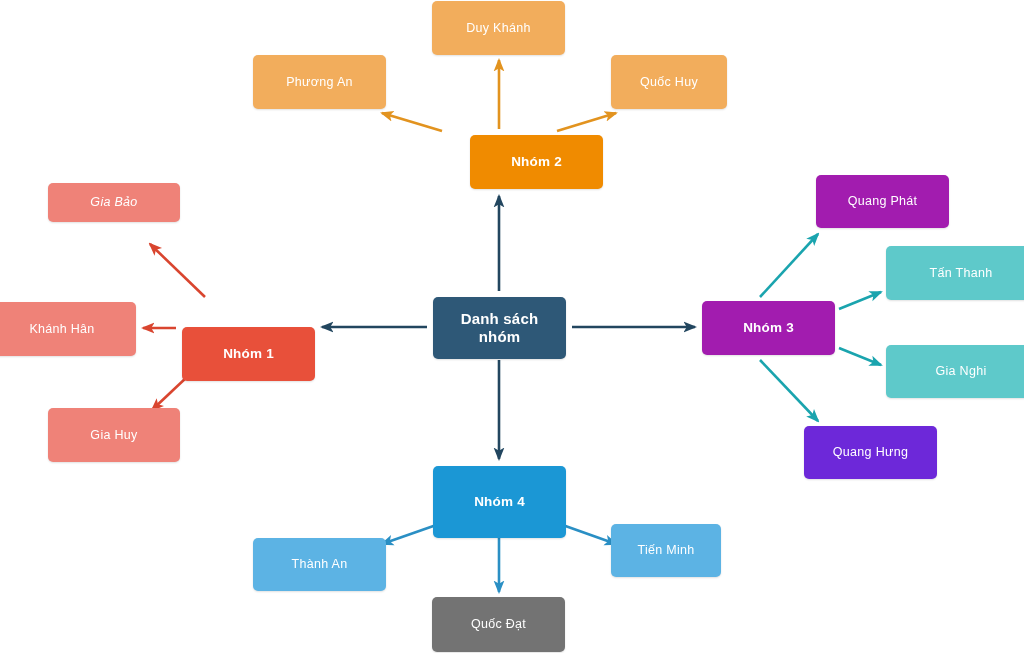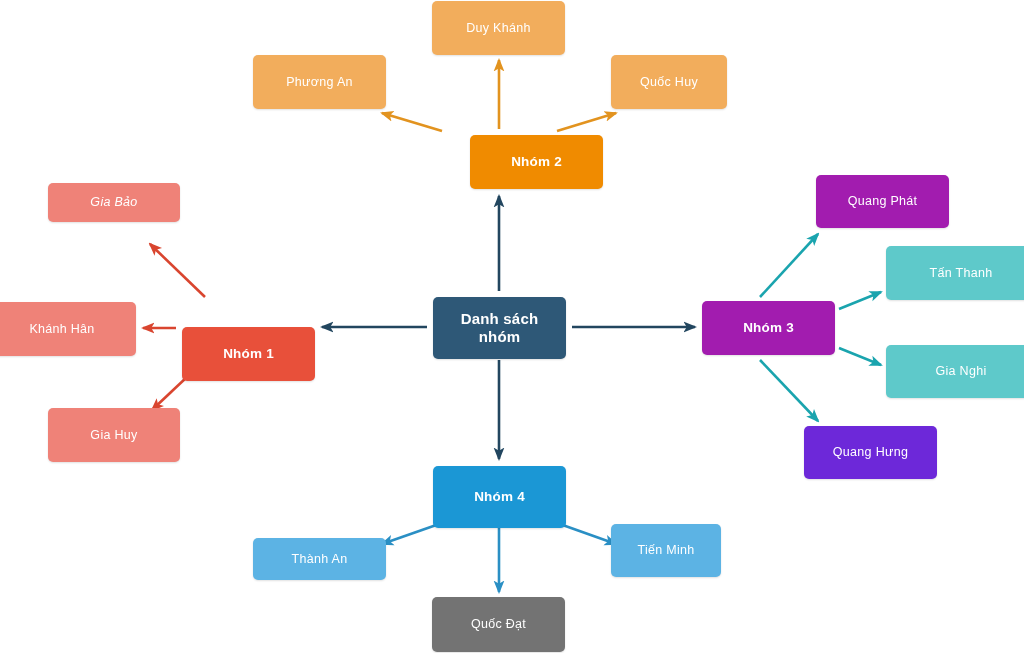--- a/index.html
+++ b/index.html
@@ -132,29 +132,29 @@
       </div>
       <div class="node leaf" style="left: 886px; top: 345px; width: 150px; height: 53px; background: rgb(94, 201, 202);">
         <span class="node-label">Gia Nghi</span>
       </div>
       <div class="node leaf" style="left: 772px; top: 426px; width: 133px; height: 53px; background: #6d28d9; margin-left: 32px;">
         <span class="node-label">Quang Hưng</span>
       </div>
       <div class="node branch" style="left: 702px; top: 301px; width: 133px; height: 54px; background: #a21caf;">
         <span class="node-label">Nhóm 3</span>
       </div>
-      <div class="node leaf" style="left: 253px; top: 538px; width: 133px; height: 42px; background: rgb(92, 179, 228);">
+      <div class="node leaf" style="left: 253px; top: 538px; width: 133px; height: 53px; background: rgb(92, 179, 228);">
         <span class="node-label">Thành An</span>
       </div>
       <div class="node leaf" style="left: 432px; top: 597px; width: 133px; height: 55px; background: #737373;">
         <span class="node-label">Quốc Đạt</span>
       </div>
       <div class="node leaf" style="left: 611px; top: 524px; width: 110px; height: 53px; background: rgb(92, 179, 228);">
         <span class="node-label">Tiến Minh</span>
       </div>
-      <div class="node branch" style="left: 433px; top: 466px; width: 133px; height: 62px; background: rgb(27, 151, 213);">
+      <div class="node branch" style="left: 433px; top: 466px; width: 133px; height: 72px; background: rgb(27, 151, 213);">
         <span class="node-label">Nhóm 4</span>
       </div>
       <div class="node root" style="left: 433px; top: 297px; width: 133px; height: 62px; background: rgb(46, 88, 119);">
         <span class="node-label">Danh sách nhóm</span>
       </div>
     </div>
 </div>
 
 </body></html>

